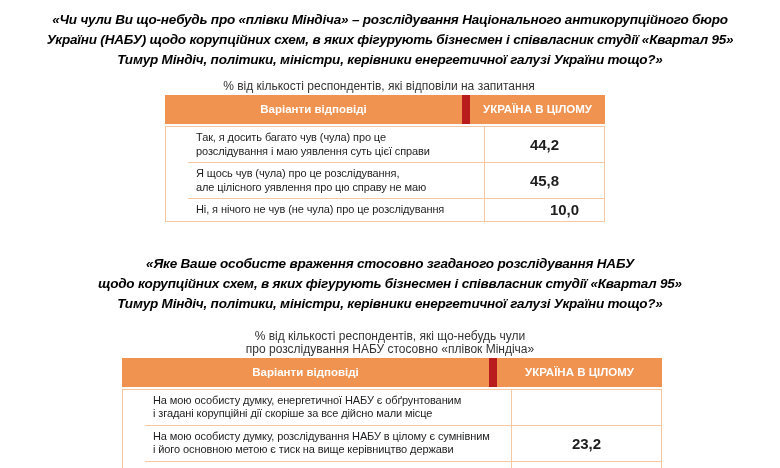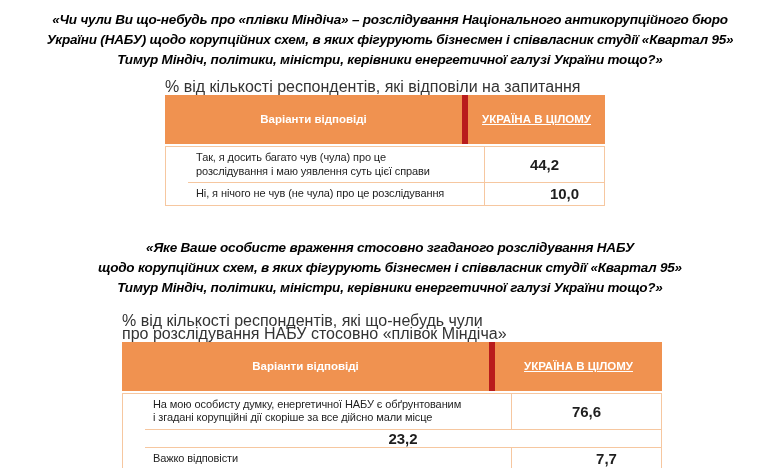--- a/index.html
+++ b/index.html
@@ -18,41 +18,41 @@
     text-align: center;
     font-weight: 700;
     font-style: italic;
     font-size: 13.5px;
     line-height: 20px;
     color: #000000;
     white-space: pre-line;
     letter-spacing: -0.2px;
   }
   .note {
-    font-size: 16px;
+    font-size: 12px;
     line-height: 13px;
     color: #333333;
-    text-align: left;
+    text-align: center;
     white-space: pre-line;
   }
   .note-1 { width: 440px; margin: 10px 0 2px 165px; padding-right: 12px; }
   .note-2 { width: 540px; margin: 16px 0 2px 122px; padding-right: 4px; }
 
   .tbl { --orange: #F09250; --border: #F6C7A0; }
   .tbl-1 { width: 440px; margin-left: 165px; --leftw: 297px; }
   .tbl-2 { width: 540px; margin-left: 122px; --leftw: 367px; }
   .tbl .thead { display: flex; background: var(--orange); }
   .tbl .th {
     display: flex; align-items: center; justify-content: center;
-    padding: 18px 4px;
+    padding: 8px 4px;
     color: #ffffff; font-weight: 700; font-size: 11.5px; line-height: 13px;
     text-align: center;
   }
   .tbl .th-left { width: var(--leftw); }
-  .tbl .th-right { flex: 1; border-left: 6px solid #b91c1c; text-decoration: underline; }
+  .tbl .th-right { flex: 1; border-left: 8px solid #b91c1c; }
   .tbl .tbody { margin-top: 2px; border: 1px solid var(--border); background: #ffffff; padding-left: 22px; }
   .tbl .row { display: flex; border-bottom: 1px solid var(--border); }
   .tbl .row:last-child { border-bottom: none; gap: 40px; }
   .tbl .cell-label {
     width: var(--leftw);
     border-right: 1px solid var(--border);
     padding: 4px 8px;
     display: flex; align-items: center;
     font-size: 11px; line-height: 13.5px;
     white-space: pre-line;
@@ -81,20 +81,25 @@
       <div class="th th-left">Варіанти відповіді</div>
       <div class="th th-right">УКРАЇНА В ЦІЛОМУ</div>
     </div>
     <div class="tbody">
       <div class="row">
         <div class="cell-label">Так, я досить багато чув (чула) про це
 розслідування і маю уявлення суть цієї справи</div>
         <div class="cell-value">44,2</div>
       </div>
       <div class="row">
+        <div class="cell-label">Я щось чув (чула) про це розслідування,
+але цілісного уявлення про цю справу не маю</div>
+        <div class="cell-value">45,8</div>
+      </div>
+      <div class="row">
         <div class="cell-label">Ні, я нічого не чув (не чула) про це розслідування</div>
         <div class="cell-value">10,0</div>
       </div>
     </div>
   </div>
 
   <div class="question-title title-2">«Яке Ваше особисте враження стосовно згаданого розслідування НАБУ
 щодо корупційних схем, в яких фігурують бізнесмен і співвласник студії «Квартал 95»
 Тимур Міндіч, політики, міністри, керівники енергетичної галузі України тощо?»</div>
 
@@ -103,23 +108,24 @@
 
   <div class="tbl tbl-2">
     <div class="thead">
       <div class="th th-left">Варіанти відповіді</div>
       <div class="th th-right">УКРАЇНА В ЦІЛОМУ</div>
     </div>
     <div class="tbody">
       <div class="row">
         <div class="cell-label">На мою особисту думку, енергетичної НАБУ є обґрунтованим
 і згадані корупційні дії скоріше за все дійсно мали місце</div>
-        <div class="cell-value">76,6</div>
       </div>
       <div class="row">
+        <div class="cell-label">На мою особисту думку, розслідування НАБУ в цілому є сумнівним
+і його основною метою є тиск на вище керівництво держави</div>
         <div class="cell-value">23,2</div>
       </div>
       <div class="row">
         <div class="cell-label">Важко відповісти</div>
         <div class="cell-value">7,7</div>
       </div>
     </div>
   </div>
 
 </div>

